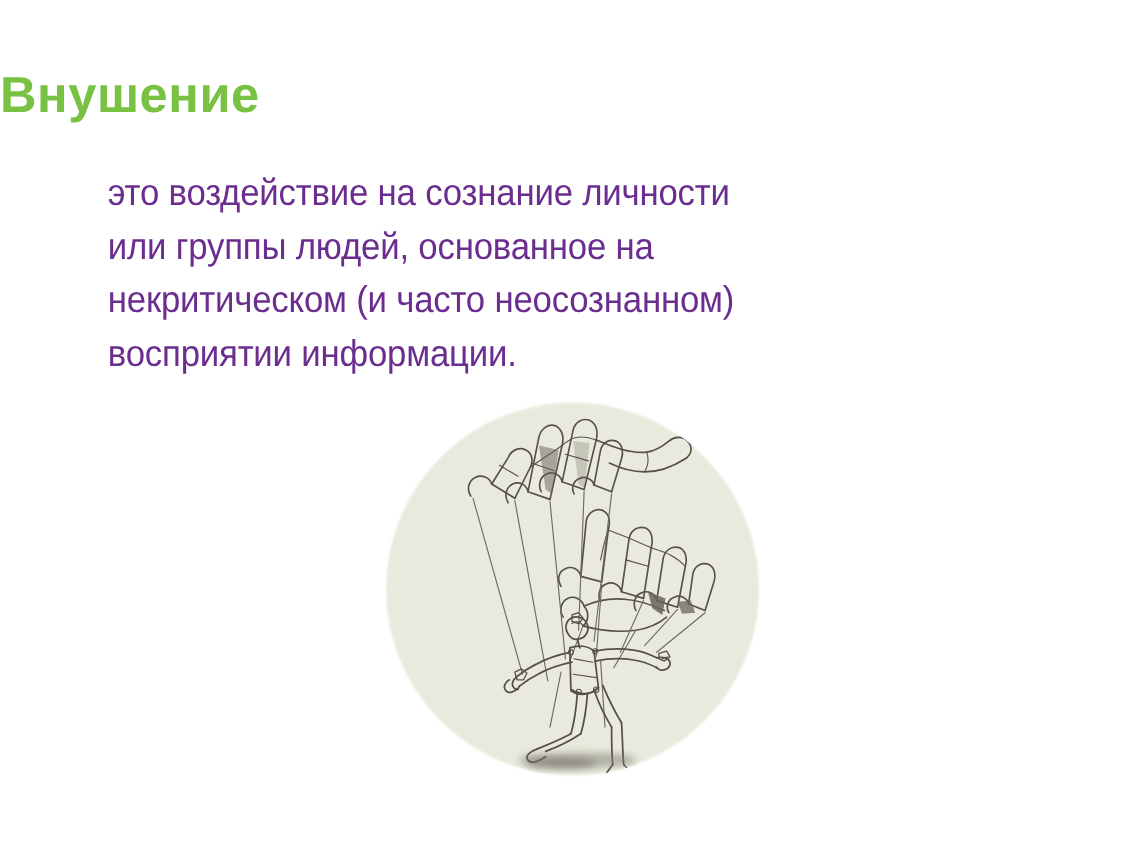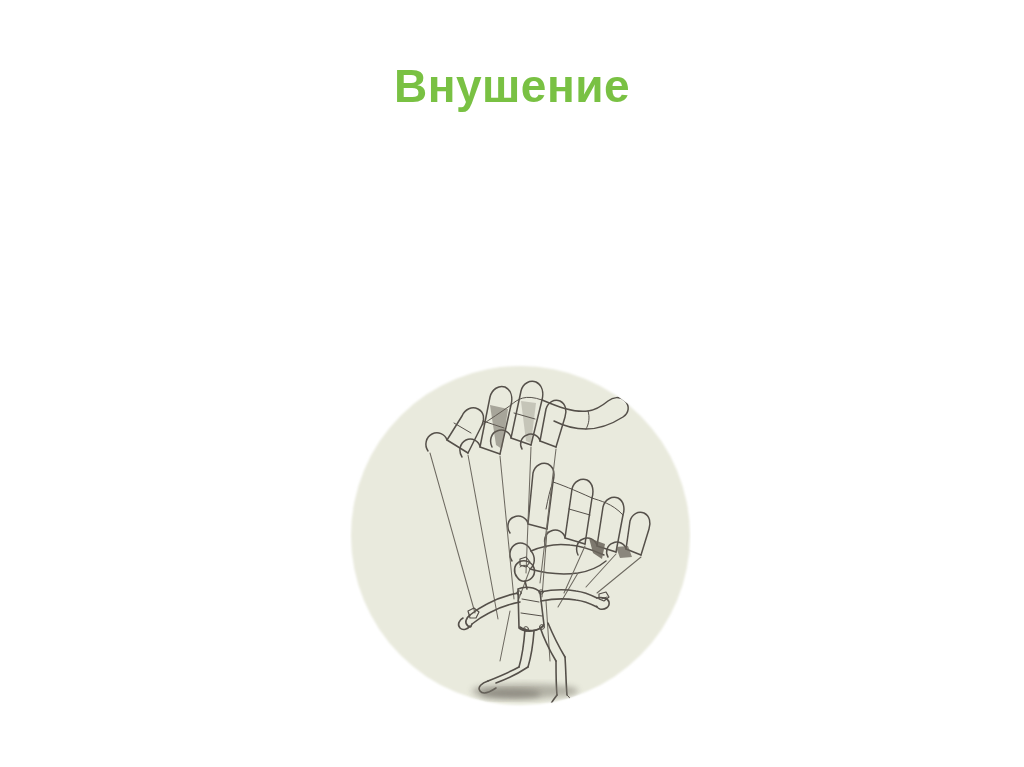--- a/index.html
+++ b/index.html
@@ -20,21 +20,21 @@
     inset: 0;
     background: #ffffff;
   }
 
   
   .slide-title {
     position: absolute;
     left: 0;
     top: 62px;
     width: 1024px;
-    text-align: center;
+    text-align: left;
     font-size: 46px;
     font-weight: bold;
     color: #79c143;
     letter-spacing: 0.5px;
     line-height: 1.05;
     white-space: nowrap;
   }
 
   
   .body-block {
@@ -68,20 +68,26 @@
     height: 349px;
   }
 </style>
 </head>
 <body>
 
 <div class="slide">
 
   <div class="slide-title">Внушение</div>
 
+  <div class="body-block">
+    <div class="body-line">это воздействие на сознание личности</div>
+    <div class="body-line">или группы людей, основанное на</div>
+    <div class="body-line">некритическом (и часто неосознанном)</div>
+    <div class="body-line">восприятии информации.</div>
+  </div>
 
   <div class="illustration">
     <svg viewBox="0 0 341 349" xmlns="http://www.w3.org/2000/svg">
       <defs>
         <clipPath id="circleClip">
           <circle cx="170.5" cy="174.5" r="170"></circle>
         </clipPath>
         <filter id="softShadow" x="-50%" y="-50%" width="200%" height="200%">
           <feGaussianBlur stdDeviation="3.2"></feGaussianBlur>
         </filter>

